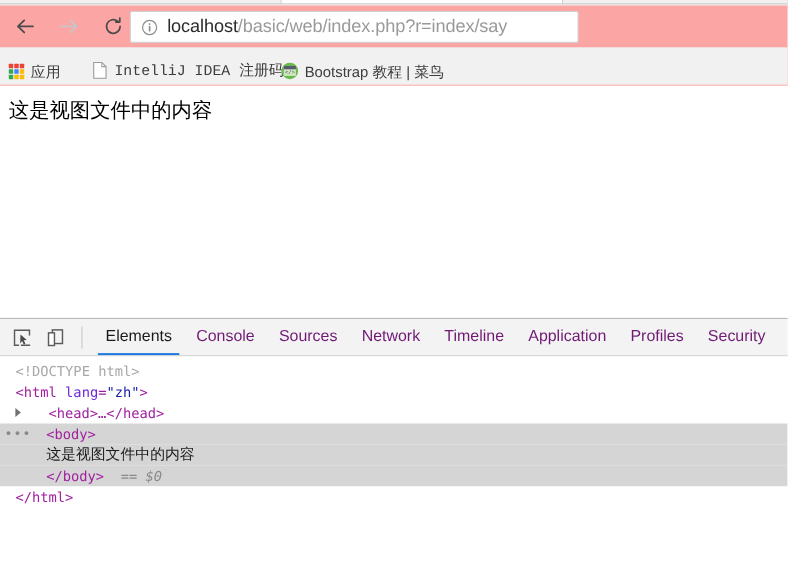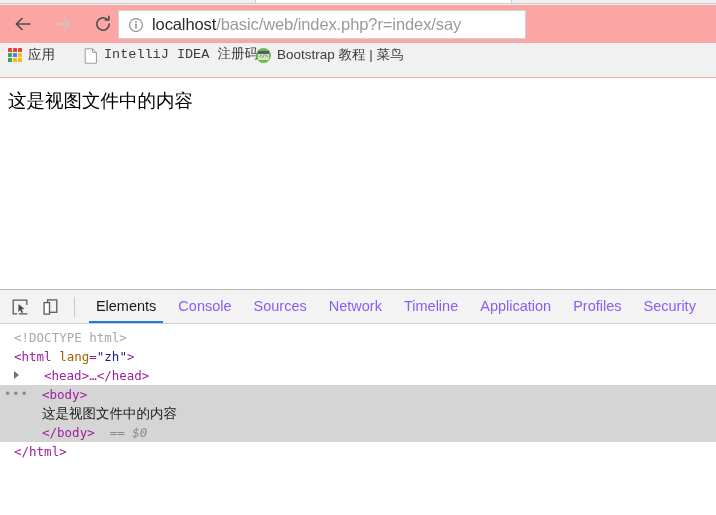--- a/index.html
+++ b/index.html
@@ -106,21 +106,21 @@
     position: absolute;
     left: 0; top: 43px;
     width: 716px; height: 34px;
     background: #f1f1f1;
   }
   .bookmark {
     position: absolute;
     top: 5px;
     height: 24px;
     display: flex;
-    align-items: flex-start;
+    align-items: flex-end;
     cursor: pointer;
     white-space: nowrap;
     font-size: 13.5px;
     color: #3c3c3c;
   }
   .bookmark .bm-label { margin-left: 6px; line-height: 1; }
 
   #bookmark-apps      { left: 8px; }
   #bookmark-intellij  { left: 84px; font-family: Liberation Mono, monospace; }
   #bookmark-bootstrap { left: 256px; }
@@ -219,21 +219,21 @@
     display: flex;
     align-items: stretch;
     overflow: hidden;
     flex: 1 1 auto;
   }
   .dt-tab {
     display: flex;
     align-items: center;
     padding: 0 11px;
     font-size: 14.5px;
-    color: #8b5cf6;
+    color: #701a75;
     cursor: pointer;
     white-space: nowrap;
     position: relative;
     line-height: 1;
   }
   .dt-tab.active {
     color: #1a1a1a;
   }
   .dt-tab.active::after {
     content: "";
@@ -268,21 +268,21 @@
   .dom-row.selected {
     background: #d5d5d5;
   }
   .dom-row .indent-1 { padding-left: 14px; }
   .dom-row .indent-2 { padding-left: 44px; }
   .dom-row .indent-3 { padding-left: 42px; }
 
   .tok-doctype { color: #a8a8a8; }
   .tok-punct   { color: #9c1e9c; }
   .tok-tag     { color: #a020a0; }
-  .tok-attr    { color: #a16207; }
+  .tok-attr    { color: #6d28d9; }
   .tok-val     { color: #1a1aa6; }
   .tok-text    {
     color: #1a1a1a;
     font-family: "DejaVu Sans", "Liberation Sans", sans-serif;
     font-size: 13.5px;
   }
   .tok-dollar  { color: #8a8a8a; font-style: italic; }
   .tok-eq      { color: #8a8a8a; }
 
   .disclosure-triangle {

